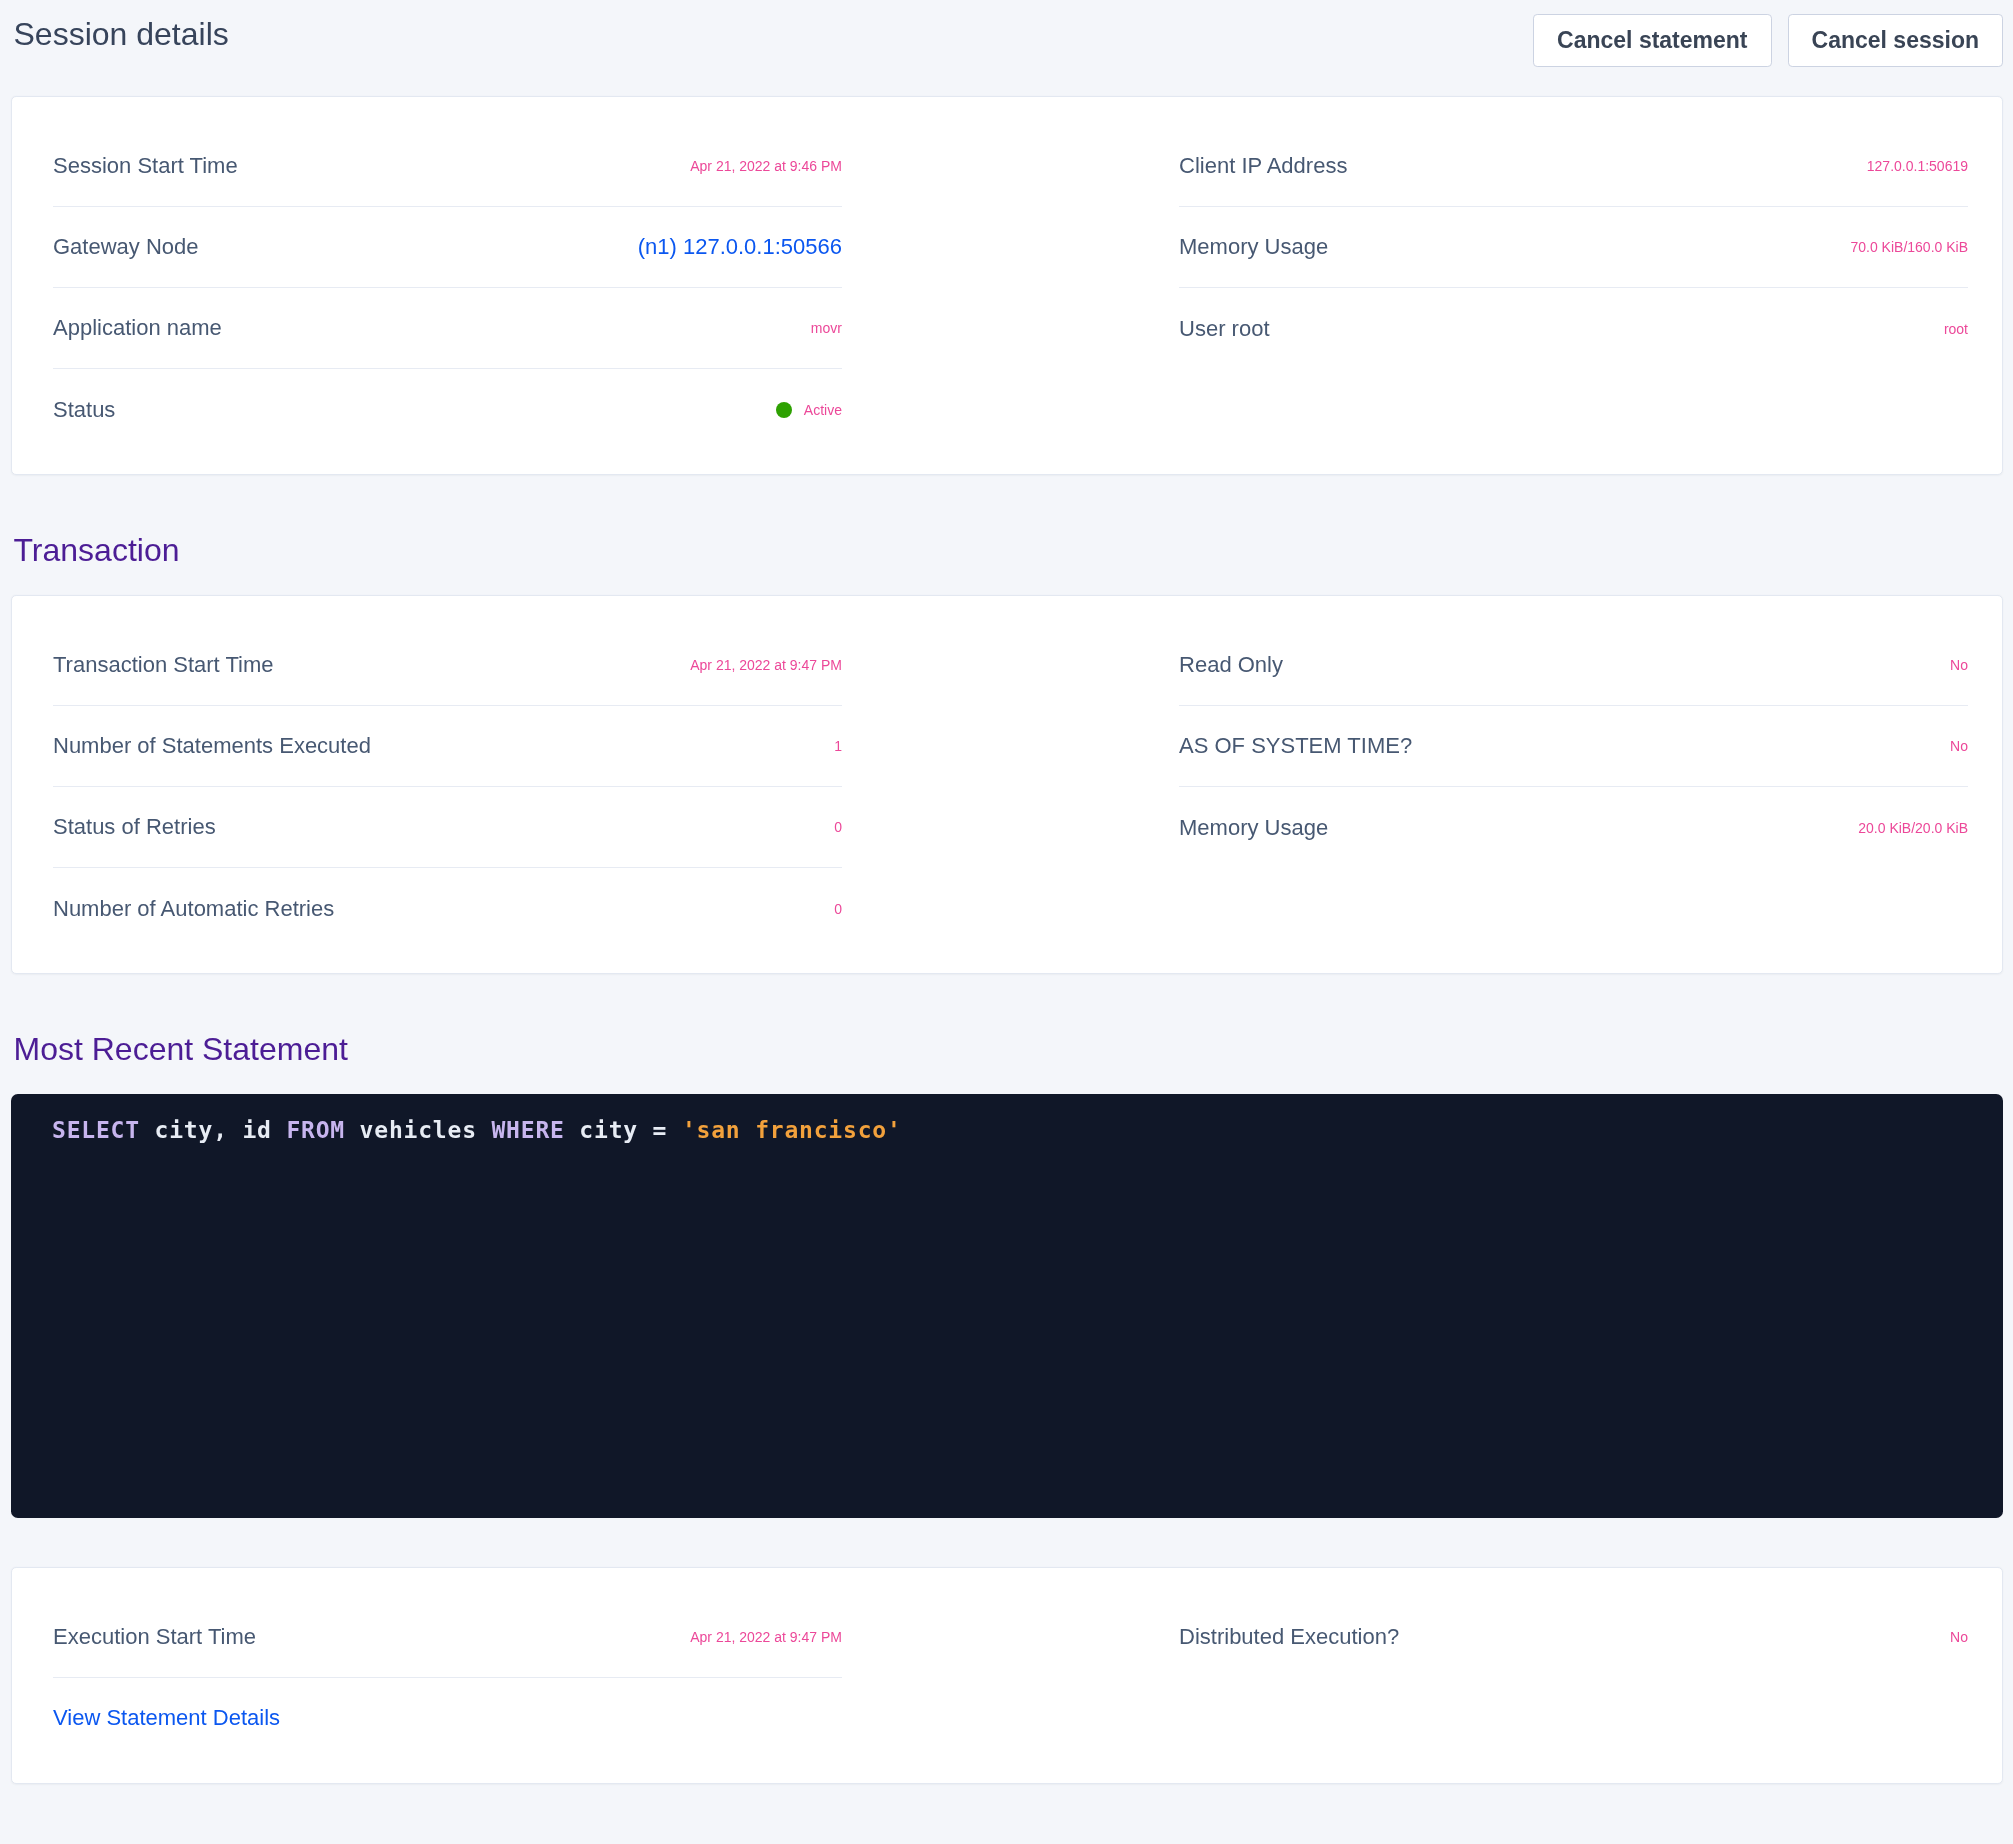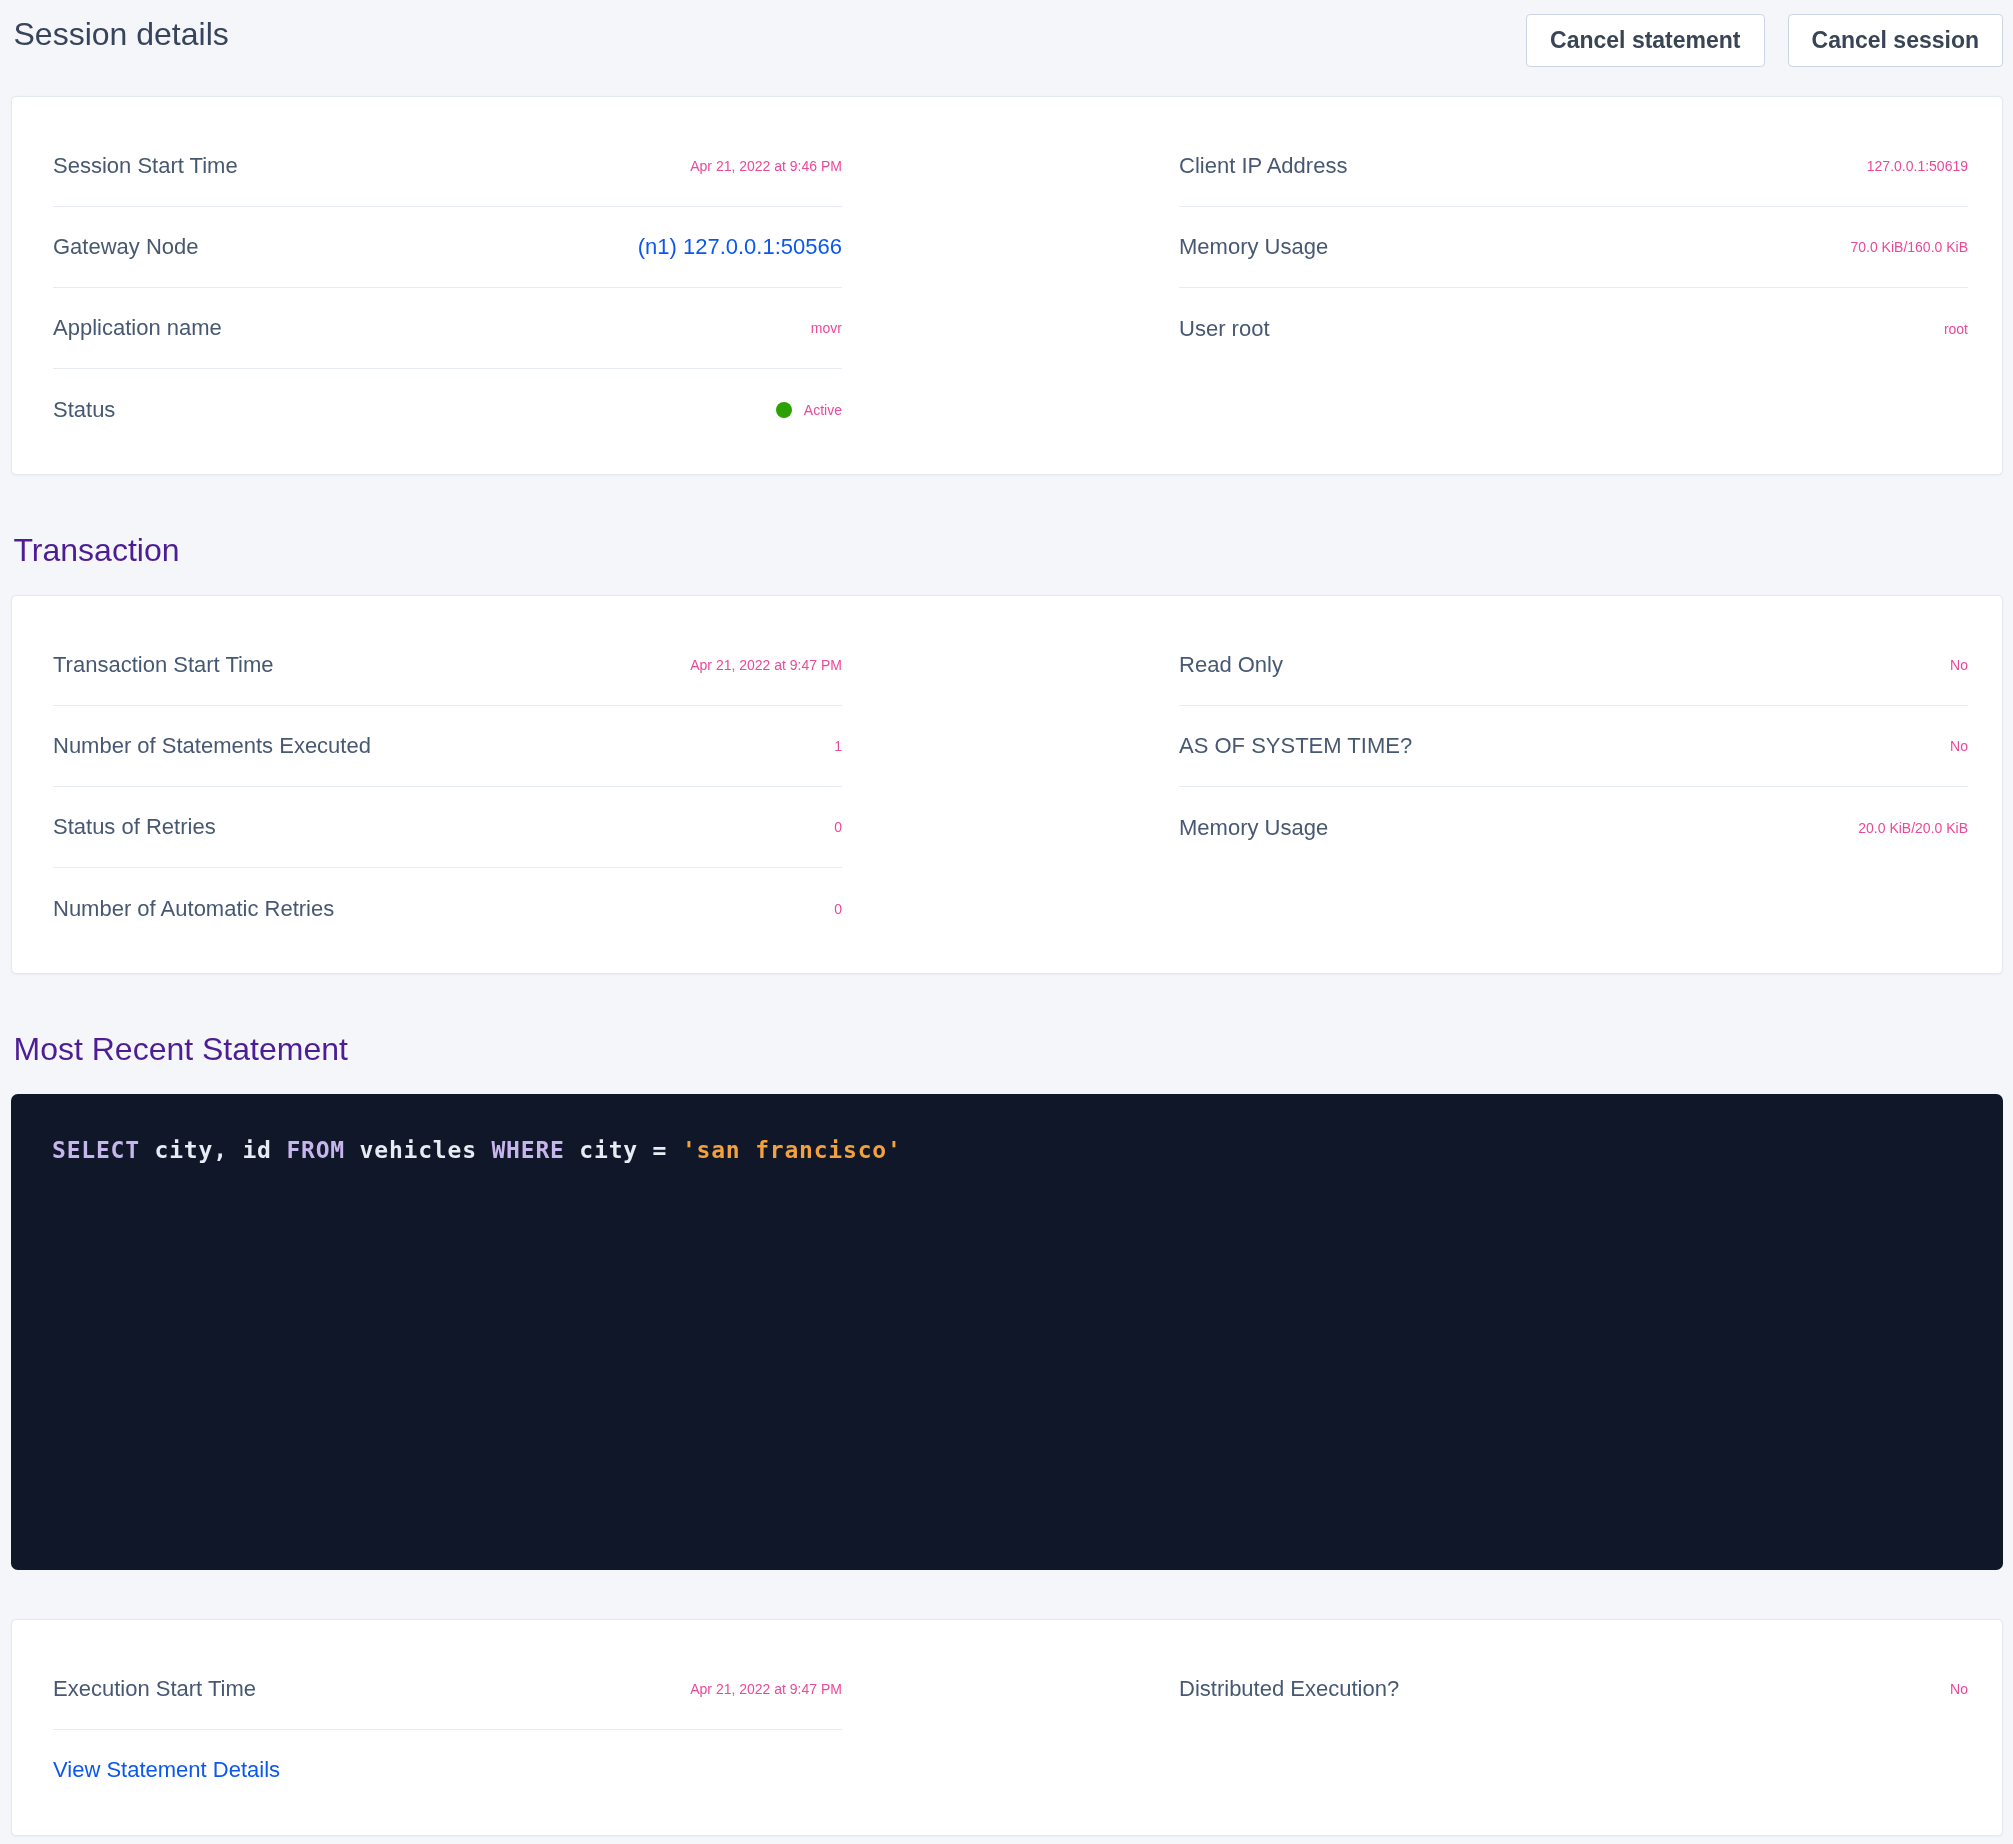--- a/index.html
+++ b/index.html
@@ -9,21 +9,21 @@
     min-height: 1844px;
     background: #f4f6fa;
     font-family: "Liberation Sans", sans-serif;
     color: #394455;
   }
   .page { padding: 10.2px 11px 14.4px; }
 
   
   .header { display:flex; justify-content:space-between; align-items:flex-start; }
   .page-title { font-size:32px; font-weight:500; color:#37445b; margin:5.1px 0 0 2.5px; line-height:1.2; }
-  .header-actions { display:flex; gap:23px; padding-top:4.2px;padding-left:39px; }
+  .header-actions { display:flex; gap:16px; padding-top:4.2px;padding-left:39px; }
   .btn {
     height:53px; padding:0 23px;
     font-family:"Liberation Sans", sans-serif;
     font-size:23px; font-weight:700; color:#394455;
     background:#ffffff; border:0.8px solid #ccd3e2; border-radius:4.2px;
     cursor:pointer;
   }
 
   
   .card {
@@ -43,24 +43,24 @@
   .info-value { font-size:14px; color:#ec4899; text-align:right; }
   .value-link { color:#0b57f0; text-decoration:none; font-size:22px; }
   .status-value { display:flex; align-items:center; }
   .status-dot { width:16px; height:16px; border-radius:50%; margin-right:12px; display:inline-block; }
 
   
   .section-title { font-size:32px; font-weight:500; color:#4c1d95; margin:53px 0 22px 2.5px; line-height:1.4; }
 
   
   .code-block {
-    height:476px;
+    height:424px;
     background:#101728;
     border-radius:6.8px;
-    padding:40px 41px;
+    padding:20px 41px;
   }
   .sql {
     margin:0;
     font-family:"DejaVu Sans Mono", monospace;
     font-size:23px; font-weight:700;
     letter-spacing:0.8px;
     line-height:1.4;
     white-space:pre-wrap;
   }
   .tok-keyword { color:#c7b5ee; }

